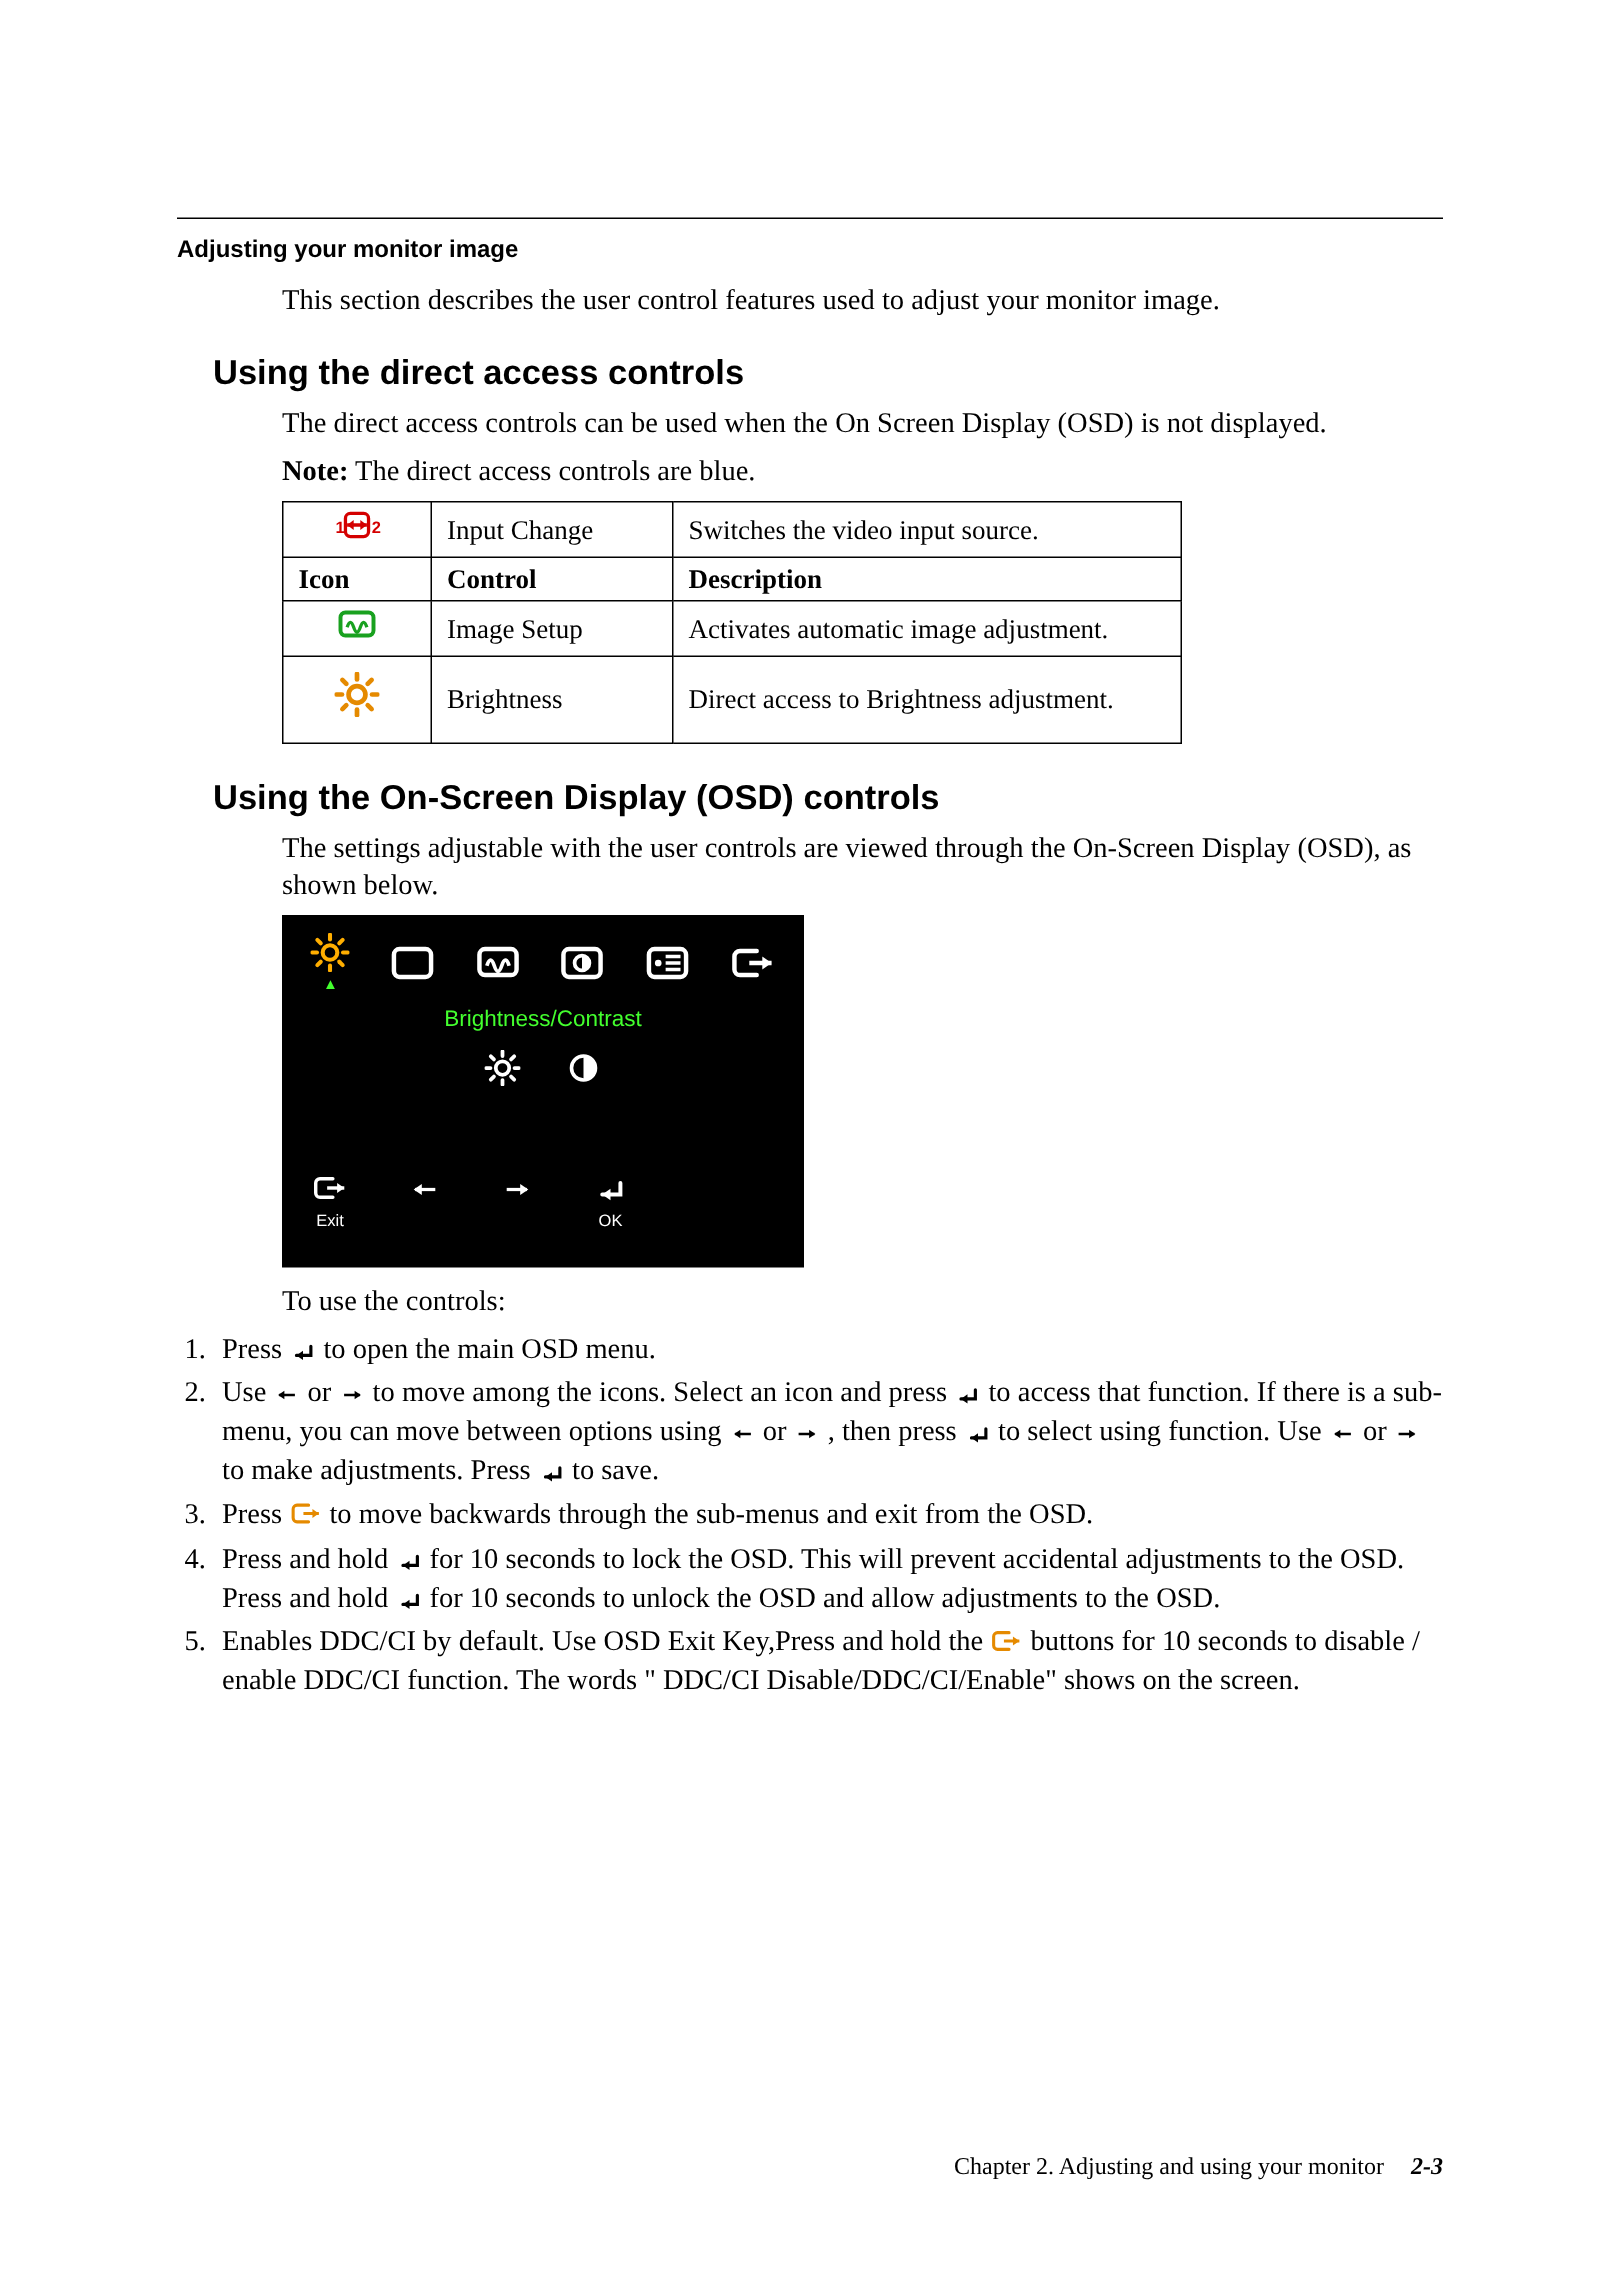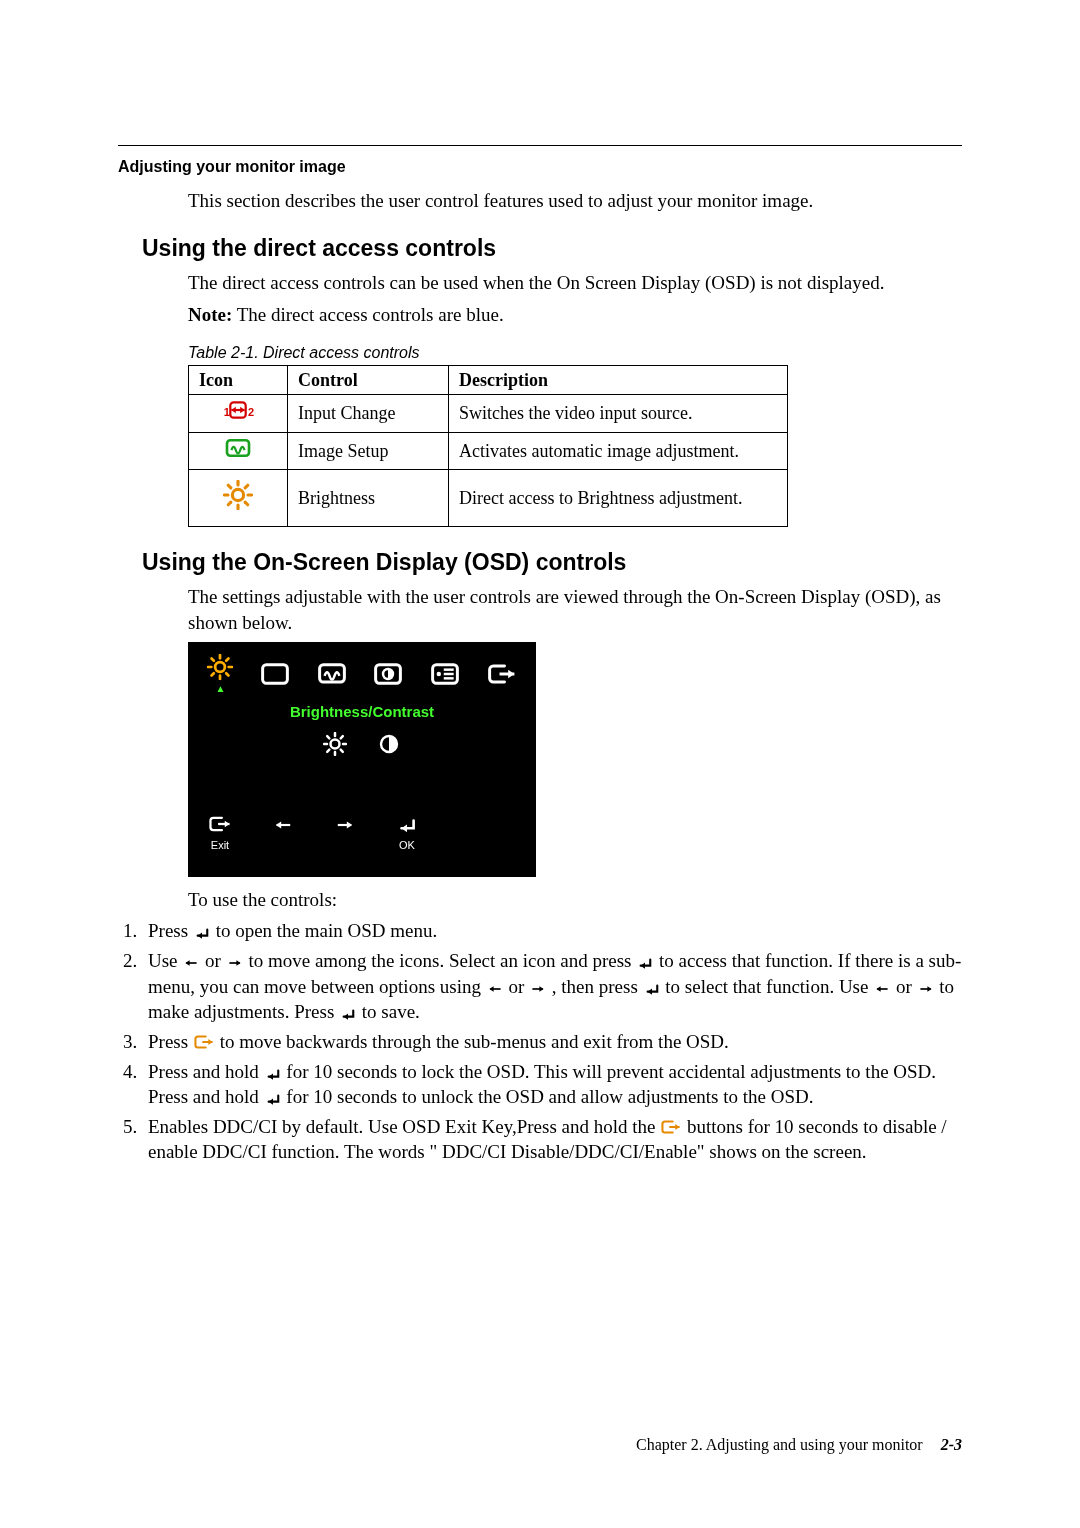--- a/index.html
+++ b/index.html
@@ -96,21 +96,21 @@
     align-items: center;
   }
   .sel-caret {
     color: #43ff2e;
     font-size: 10px;
     line-height: 1;
     margin-top: 4px;
   }
   .osd-title {
     color: #43ff2e;
-    font-weight: bold;
+    font-weight: normal;
     text-align: center;
     font-size: 15px;
     margin: 4px 0 10px 0;
   }
   .osd-mid-row {
     display: flex;
     gap: 30px;
     justify-content: center;
     align-items: center;
     margin-bottom: 58px;
@@ -250,36 +250,35 @@
   <p class="body-indent">This section describes the user control features used to adjust your monitor image.</p>
 
   <h2 class="half-indent">Using the direct access controls</h2>
   <p class="body-indent">The direct access controls can be used when the On Screen Display (OSD) is not displayed.</p>
 
   <p class="body-indent">
     <strong>Note:</strong><span> The direct access controls are blue.</span>
   </p>
 
   <div class="body-indent">
-    <div class="table-caption">Table 2-1. Direct access controls</div>
     <table class="controls">
       <tbody>
           <tr>
-        <th>Icon</th>
-        <th>Control</th>
-        <th>Description</th>
-      </tr>
-      <tr>
         <td class="icon-cell">
           <svg width="46" height="22" viewBox="-2 0 30 20" style="color:#d40000">
                 <use href="#inputchg"></use>
               </svg>
         </td>
         <td class="ctrl-cell">Input Change</td>
         <td>Switches the video input source.</td>
+      </tr>
+      <tr>
+        <th>Icon</th>
+        <th>Control</th>
+        <th>Description</th>
       </tr>
       <tr>
         <td class="icon-cell">
           <svg width="30" height="22" viewBox="0 0 24 20" style="color:#19a11f">
                 <use href="#imgsetup"></use>
               </svg>
         </td>
         <td class="ctrl-cell">Image Setup</td>
         <td>Activates automatic image adjustment.</td>
       </tr>
@@ -376,21 +375,21 @@
         </svg><span> or </span><svg class="inline-icon" width="18" height="14" viewBox="0 0 24 20">
           <use href="#rarrow"></use>
         </svg><span> to move among the icons. Select an icon and press </span><svg class="inline-icon" width="18" height="14" viewBox="0 0 20 16">
           <use href="#enter"></use>
         </svg><span> to access that function. If there is a sub-menu, you can move between options using </span><svg class="inline-icon" width="18" height="14" viewBox="0 0 24 20">
           <use href="#larrow"></use>
         </svg><span> or </span><svg class="inline-icon" width="18" height="14" viewBox="0 0 24 20">
           <use href="#rarrow"></use>
         </svg><span> , then press </span><svg class="inline-icon" width="18" height="14" viewBox="0 0 20 16">
           <use href="#enter"></use>
-        </svg><span> to select that function. Use </span><svg class="inline-icon" width="18" height="14" viewBox="0 0 24 20">
+        </svg><span> to select using function. Use </span><svg class="inline-icon" width="18" height="14" viewBox="0 0 24 20">
           <use href="#larrow"></use>
         </svg><span> or </span><svg class="inline-icon" width="18" height="14" viewBox="0 0 24 20">
           <use href="#rarrow"></use>
         </svg><span> to make adjustments. Press </span><svg class="inline-icon" width="18" height="14" viewBox="0 0 20 16">
           <use href="#enter"></use>
         </svg><span> to save.</span>
     </li>
     <li>
       <span>Press </span><svg class="inline-icon" width="22" height="18" viewBox="0 0 24 21" style="color:#e58a00">
           <use href="#exit"></use>

